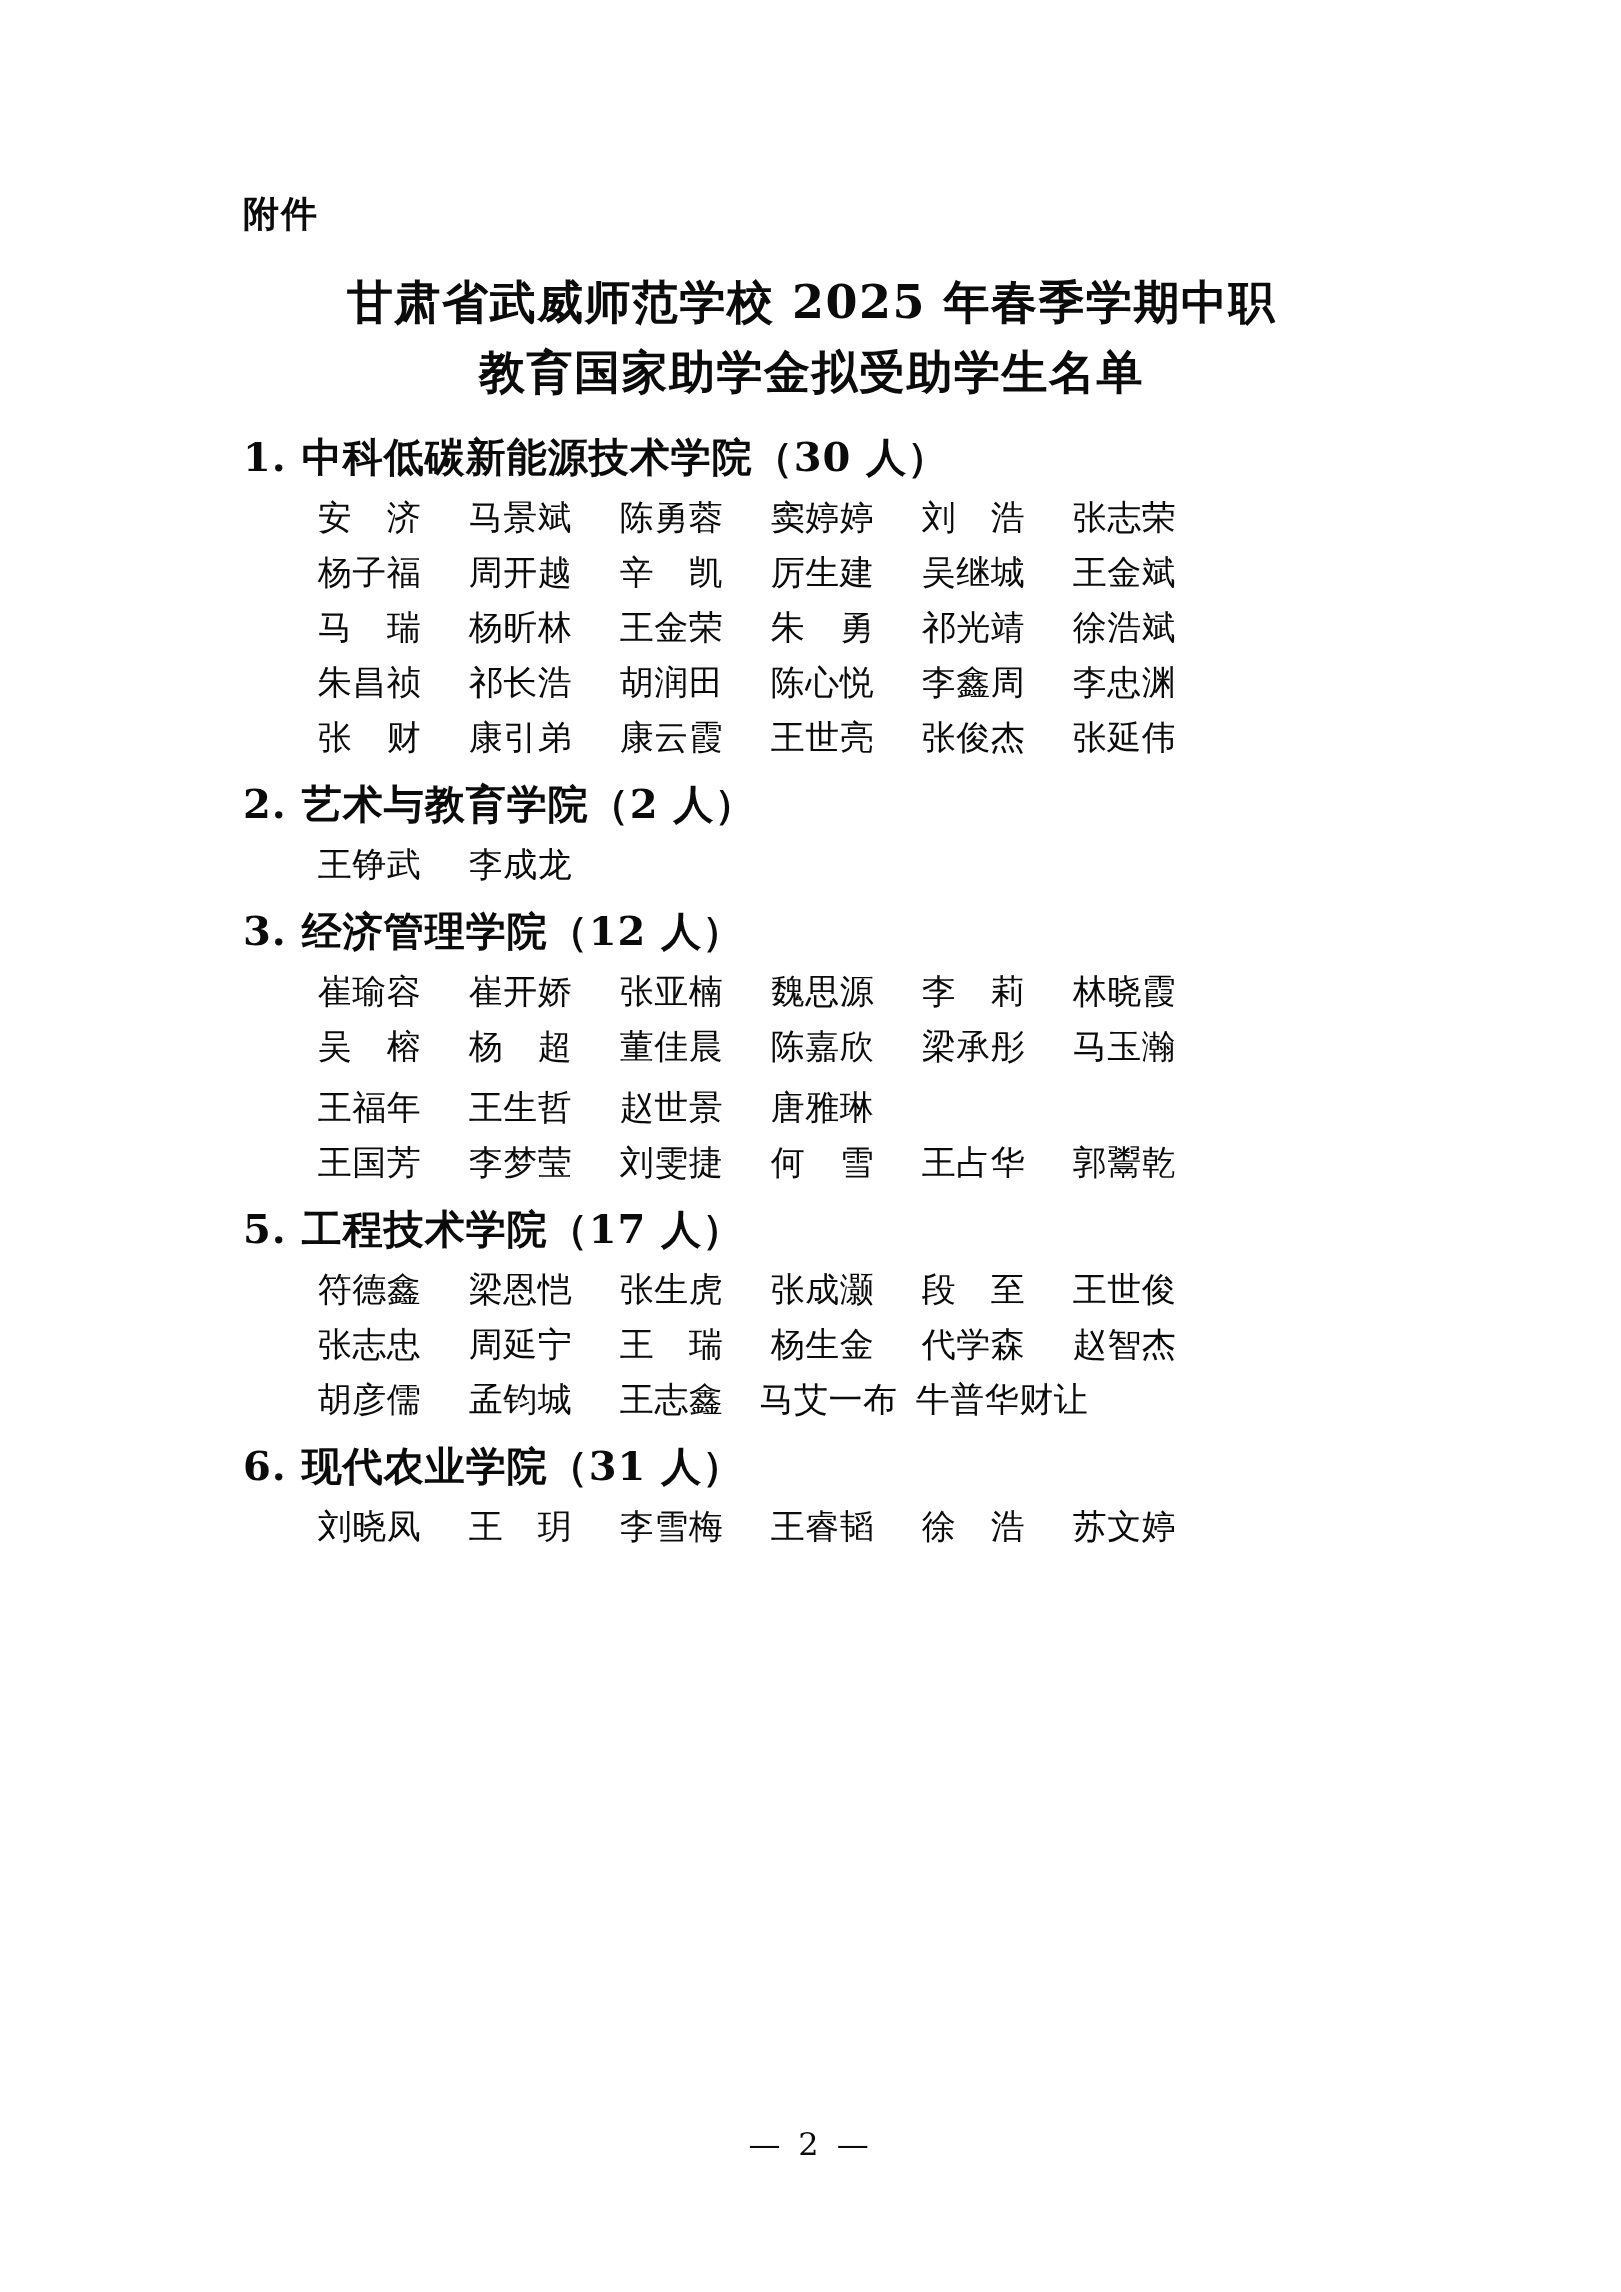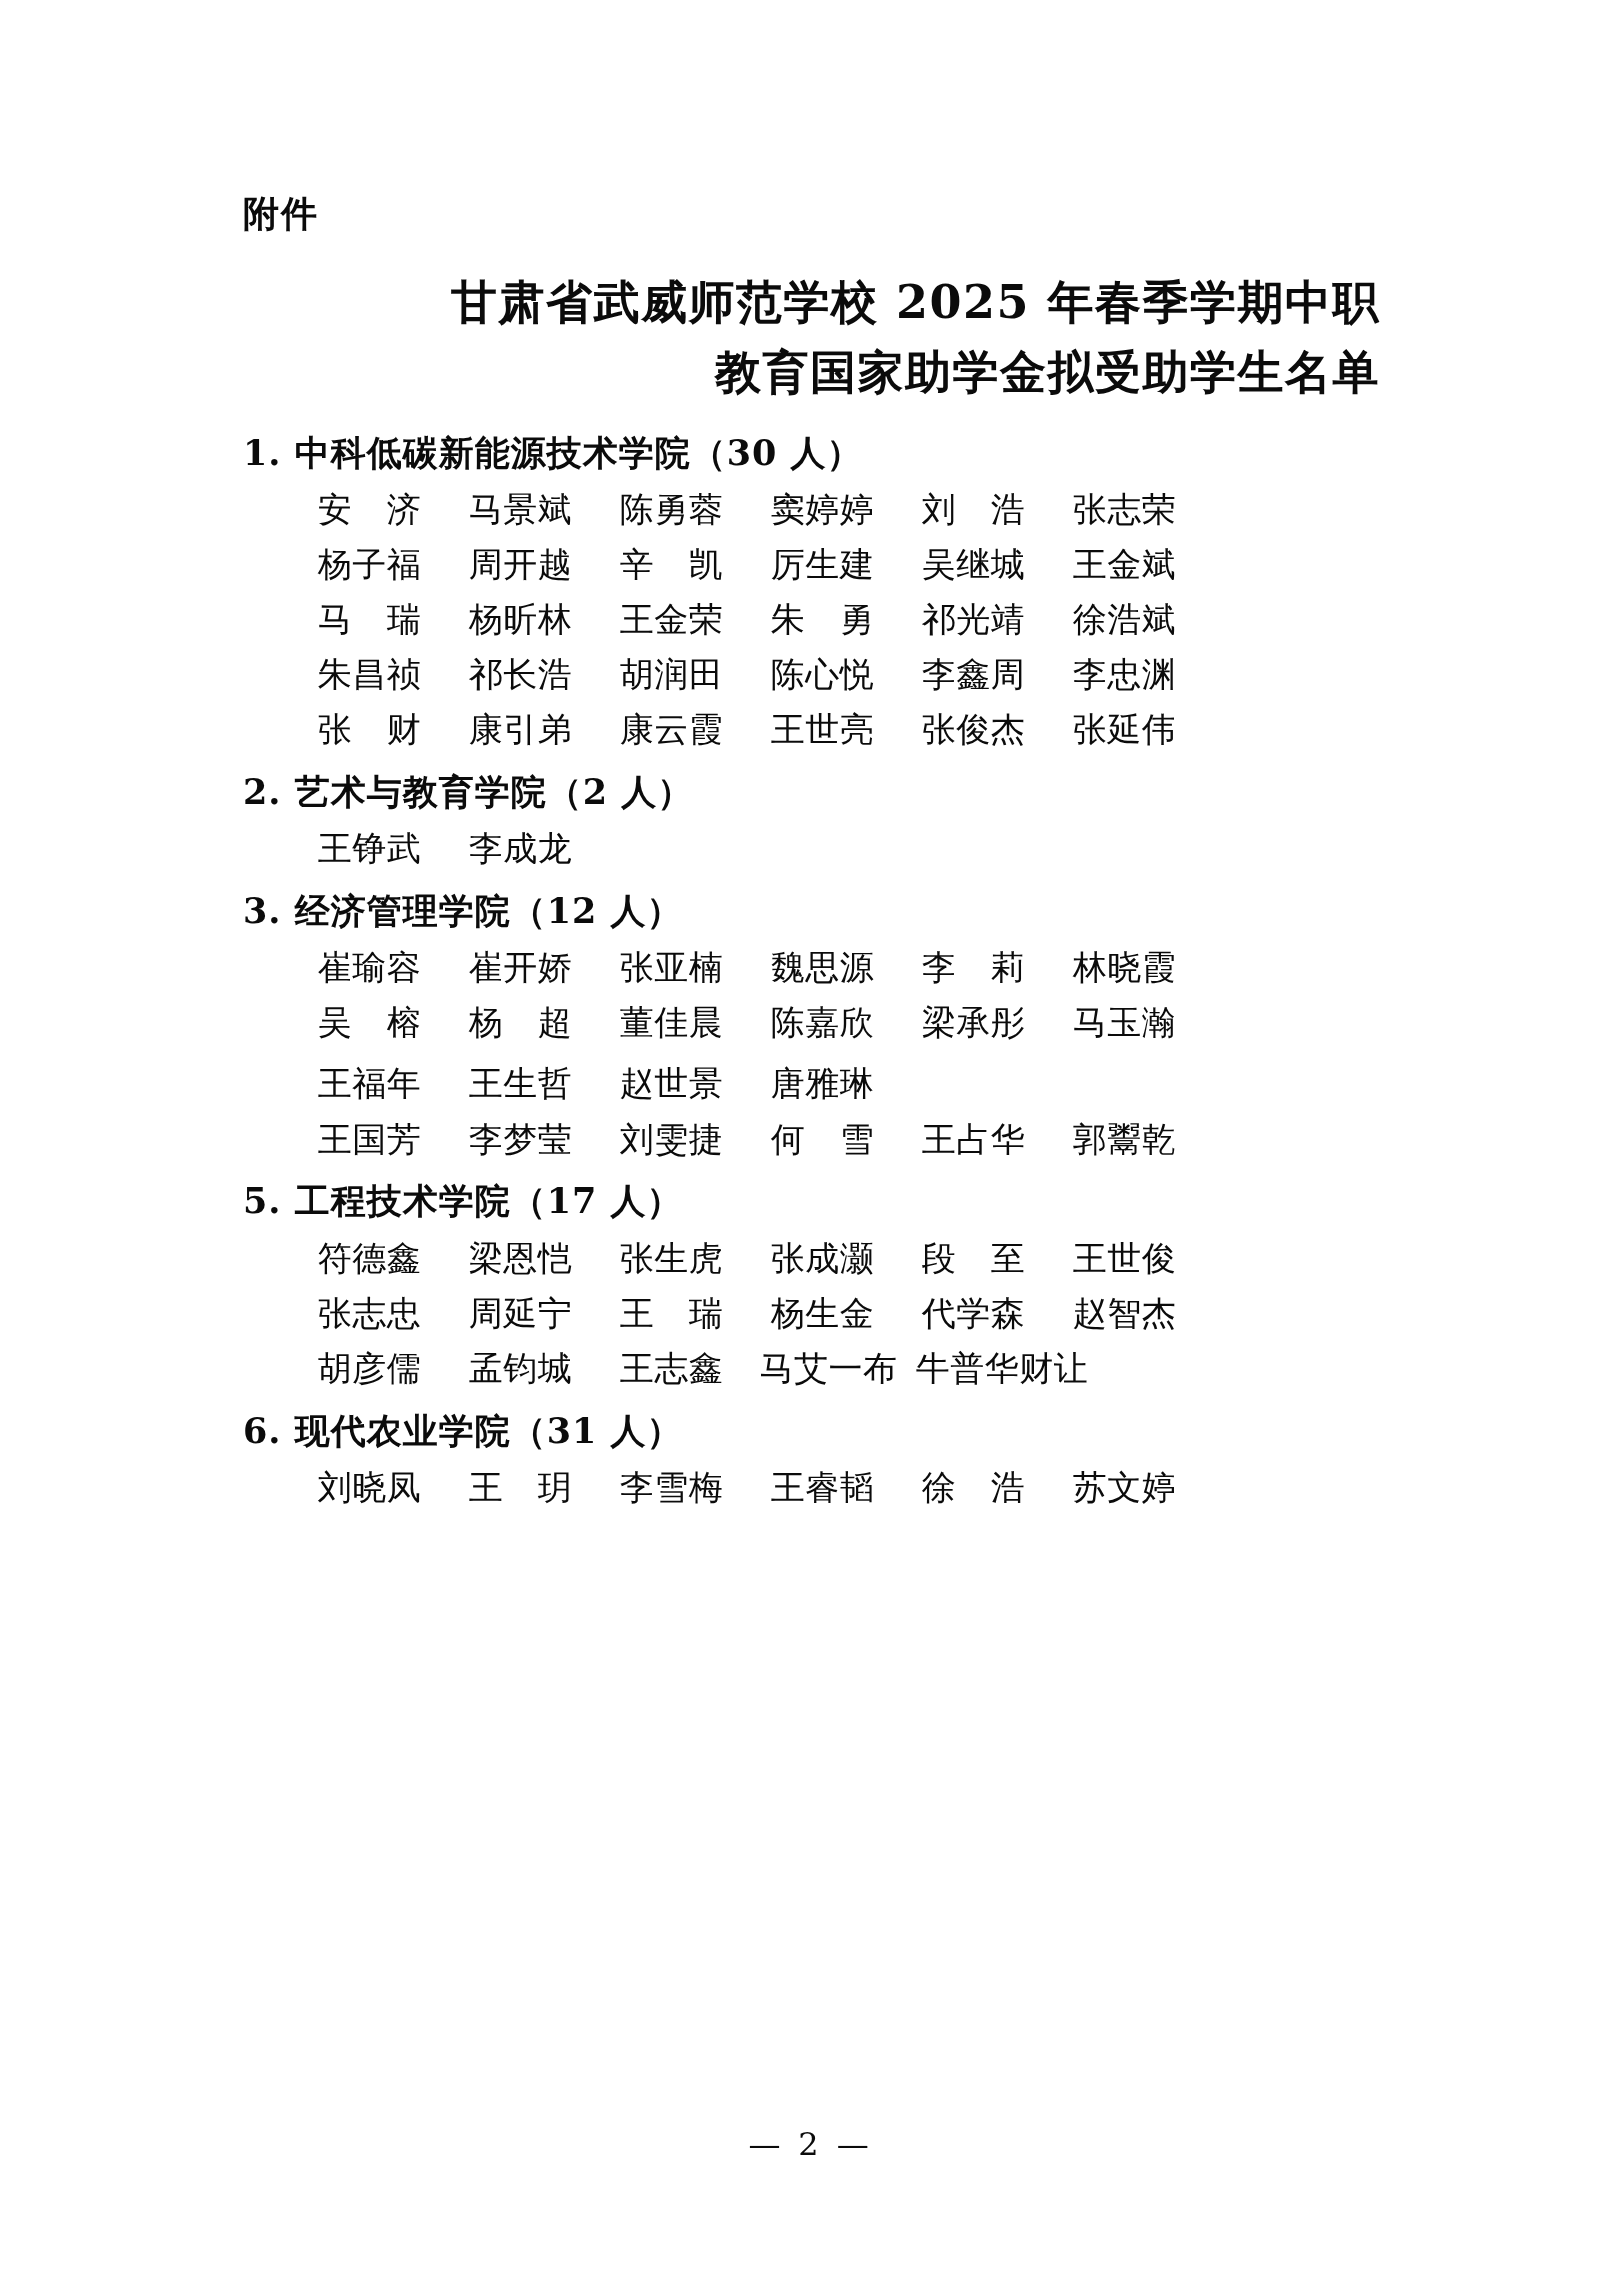--- a/index.html
+++ b/index.html
@@ -32,38 +32,38 @@
   .attachment-label {
     font-size: 36px;
     font-weight: 700;
     letter-spacing: 2px;
     line-height: 1.2;
     margin: 0 0 33px 0;
     font-family: "DejaVu Serif", "Liberation Serif", serif;
   }
 
   .doc-title {
-    text-align: right;
+    text-align: center;
     font-size: 46px;
     font-weight: 700;
     line-height: 1.52;
     letter-spacing: 1.5px;
     margin: 0 0 17.6px 0;
     font-family: "DejaVu Serif", "Liberation Serif", serif;
   }
   .doc-title .line {
     display: block;
     white-space: nowrap;
   }
 
   .section {
     margin-top: 5.9px;
   }
   .section-heading {
-    font-size: 35px;
+    font-size: 40px;
     font-weight: 700;
     line-height: 1.55;
     letter-spacing: 1px;
     margin: 7.8px 0 2px 0;
     white-space: nowrap;
   }
 
   .name-row {
     font-size: 34px;
     line-height: 1.62;

